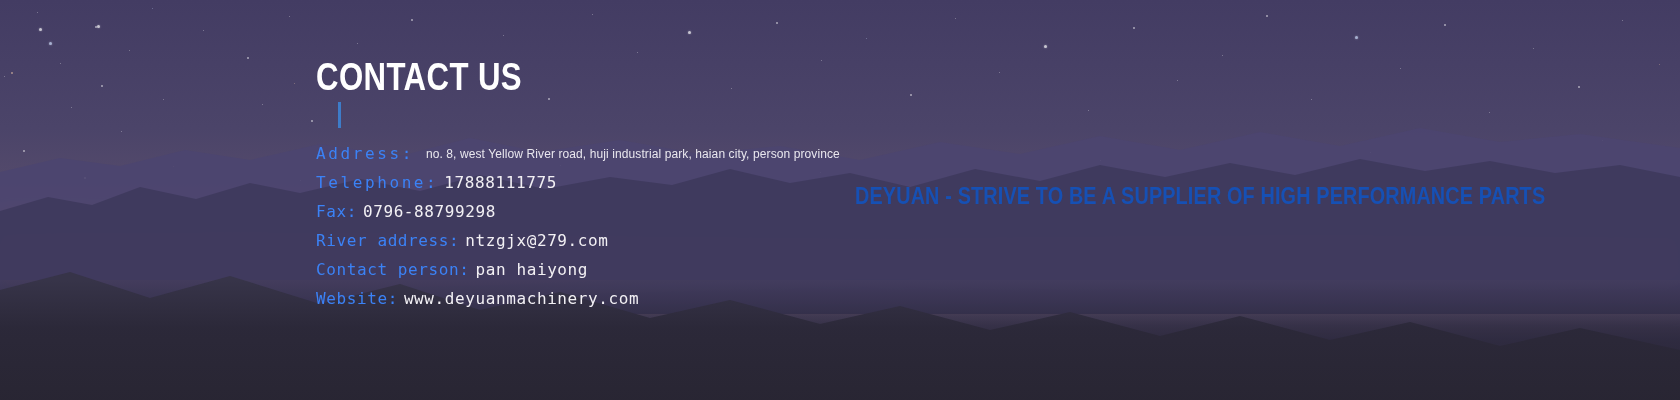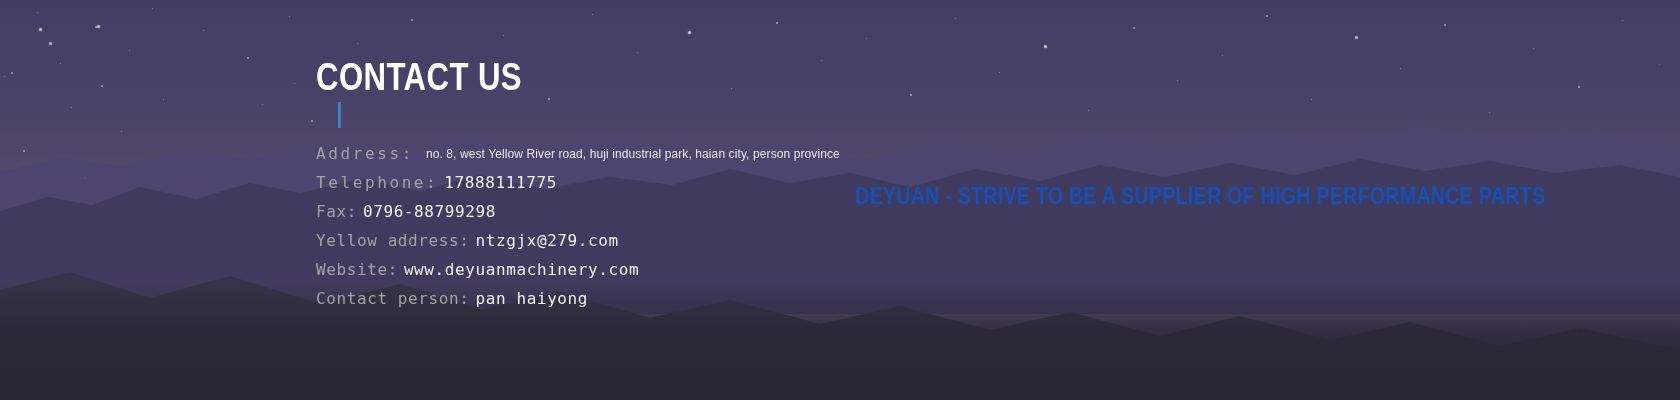--- a/index.html
+++ b/index.html
@@ -133,21 +133,21 @@
   .contact-row {
     display: flex;
     align-items: baseline;
     height: 29px;
     white-space: nowrap;
   }
 
   .c-label {
     font-family: "DejaVu Sans Mono", "Liberation Mono", monospace;
     font-size: 16px;
-    color: #a3a3a3;
+    color: #3b82f6;
     letter-spacing: 0.6px;
   }
   .c-label.spaced { letter-spacing: 2.6px; }
 
   .c-value {
     font-family: "DejaVu Sans Mono", "Liberation Mono", monospace;
     font-size: 16px;
     color: #f2f0f4;
     letter-spacing: 0.6px;
     margin-left: 6px;
@@ -287,33 +287,33 @@
           <span class="c-label spaced">Telephone:</span>
           <span class="c-value">17888111775</span>
         </li>
 
         <li class="contact-row">
           <span class="c-label">Fax:</span>
           <span class="c-value">0796-88799298</span>
         </li>
 
         <li class="contact-row">
-          <span class="c-label">Yellow address:</span>
+          <span class="c-label">River address:</span>
           <span class="c-value">ntzgjx@279.com</span>
+        </li>
+
+        <li class="contact-row">
+          <span class="c-label">Contact person:</span>
+          <span class="c-value">pan haiyong</span>
         </li>
 
         <li class="contact-row">
           <span class="c-label">Website:</span>
           <span class="c-value">www.deyuanmachinery.com</span>
         </li>
 
-        <li class="contact-row">
-          <span class="c-label">Contact person:</span>
-          <span class="c-value">pan haiyong</span>
-        </li>
-
       </ul>
     </div>
 
     <div class="slogan">DEYUAN - STRIVE TO BE A SUPPLIER OF HIGH PERFORMANCE PARTS</div>
 
   </div>
 </div>
 
 </body></html>

